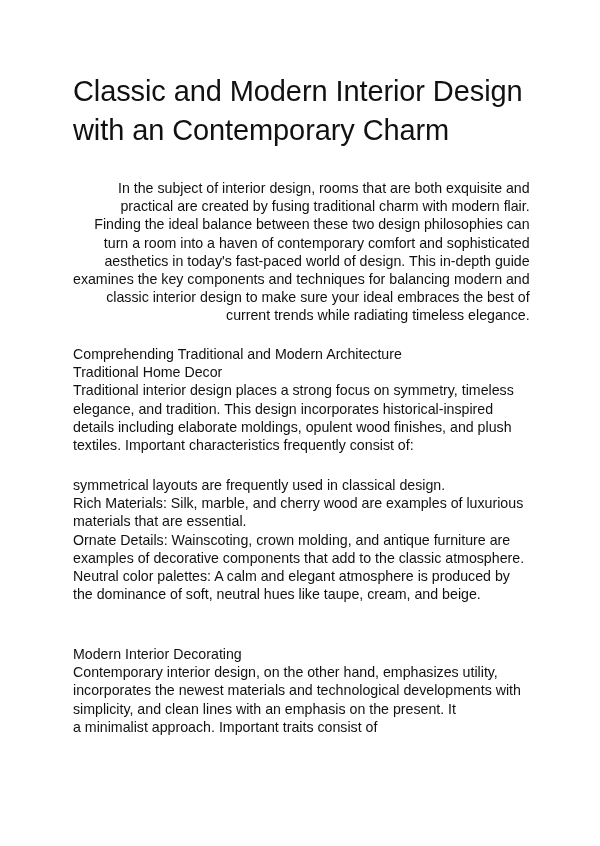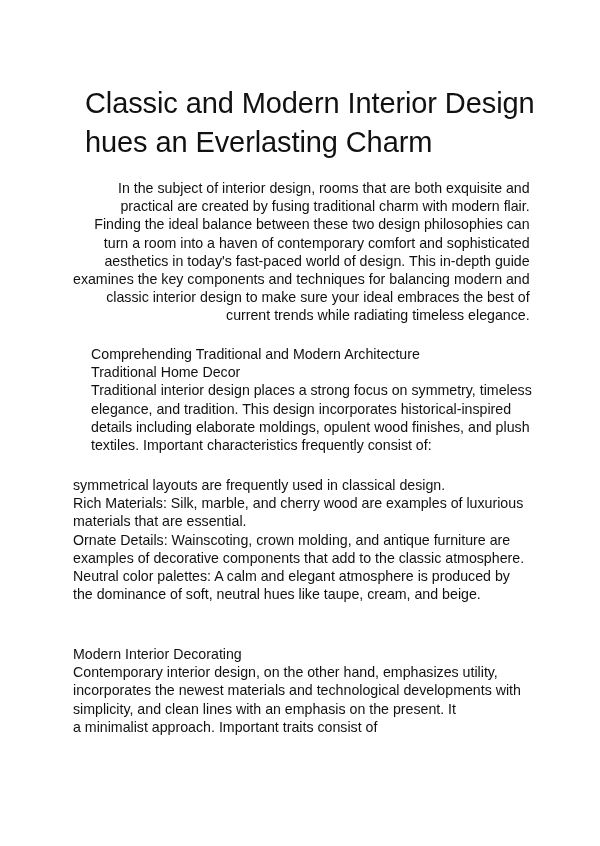--- a/index.html
+++ b/index.html
@@ -21,46 +21,46 @@
       top: 0;
       width: 500px;
     }
     .title {
       position: absolute;
       top: 72px;
       left: 0;
       font-size: 29px;
       line-height: 39px;
       font-weight: normal;
-      margin: 12px;
+      margin: 0;
       letter-spacing: -0.1px;
       white-space: nowrap;
     }
     .body-text {
       position: absolute;
       left: 0;
       font-size: 14.2px;
       line-height: 18.2px;
       white-space: nowrap;
       margin: 0;
     }
     .line { display: block; }
     #intro { top: 179px; text-align: right; }
-    #sec1 { top: 345px; margin-left: 18px; }
+    #sec1 { top: 345px; }
     #list1 { top: 476px; }
     #sec2 { top: 645px; }
   </style>
 </head>
 <body>
 
 <div class="page">
 
   <h1 class="title">
     <span class="line">Classic and Modern Interior Design</span>
-    <span class="line">hues an Everlasting Charm</span>
+    <span class="line">with an Contemporary Charm</span>
   </h1>
 
   <p class="body-text" id="intro">
     <span class="line">In the subject of interior design, rooms that are both exquisite and</span>
     <span class="line">practical are created by fusing traditional charm with modern flair.</span>
     <span class="line">Finding the ideal balance between these two design philosophies can</span>
     <span class="line">turn a room into a haven of contemporary comfort and sophisticated</span>
     <span class="line">aesthetics in today's fast-paced world of design. This in-depth guide</span>
     <span class="line">examines the key components and techniques for balancing modern and</span>
     <span class="line">classic interior design to make sure your ideal embraces the best of</span>

